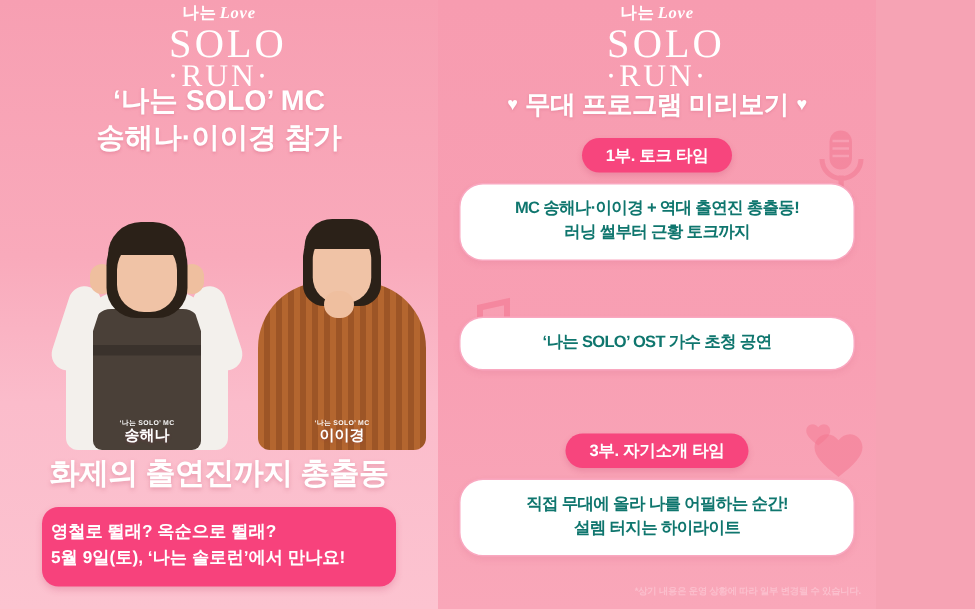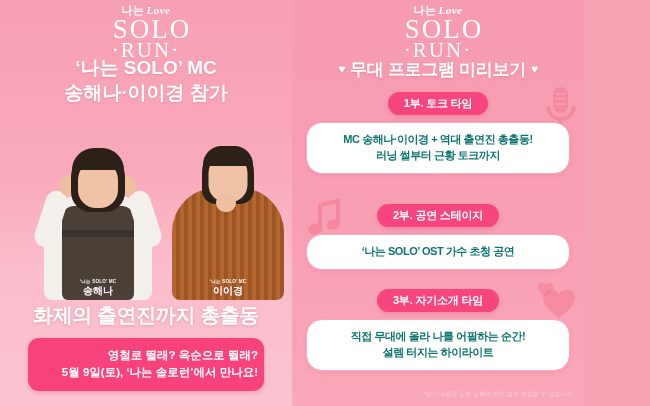--- a/index.html
+++ b/index.html
@@ -71,21 +71,21 @@
   .name-tag .small{display:block;font-size:4.6px;font-weight:700;letter-spacing:.2px;opacity:.95;}
   .name-tag .big{display:block;font-size:10px;font-weight:700;margin-top:1px;text-shadow:0 1px 2px rgba(140,60,85,.4);}
 
   .subhead{
     position:absolute;left:0;right:0;top:302px;text-align:center;color:#fff;
     font-size:20px;font-weight:700;letter-spacing:-.4px;
     text-shadow:0 1px 3px rgba(196,82,112,.35);
   }
   .cta{
     position:absolute;left:28px;right:28px;top:338px;
-    background:#f7427c;border-radius:11px;padding:9px 6px;text-align:right;
+    background:#f7427c;border-radius:11px;padding:9px 6px;text-align:left;
     color:#fff;font-size:11.5px;font-weight:700;line-height:1.5;
     box-shadow:0 2px 5px rgba(190,40,90,.22);
   }
 
   
   .r-title{
     position:absolute;left:0;right:0;top:58px;text-align:center;color:#fff;
     font-size:17px;font-weight:700;letter-spacing:-.3px;
     text-shadow:0 1px 2px rgba(196,82,112,.3);
   }
@@ -224,21 +224,20 @@
 
     <div class="prog s1">
       <span class="badge">1부. 토크 타임</span>
       <div class="card">
         <div>MC 송해나·이이경 + 역대 출연진 총출동!</div>
         <div>러닝 썰부터 근황 토크까지</div>
       </div>
     </div>
 
     <div class="prog s2">
-      <span class="badge">2부. 공연 스테이지</span>
       <div class="card">
         <div>‘나는 SOLO’ OST 가수 초청 공연</div>
       </div>
     </div>
 
     <div class="prog s3">
       <span class="badge">3부. 자기소개 타임</span>
       <div class="card">
         <div>직접 무대에 올라 나를 어필하는 순간!</div>
         <div>설렘 터지는 하이라이트</div>

